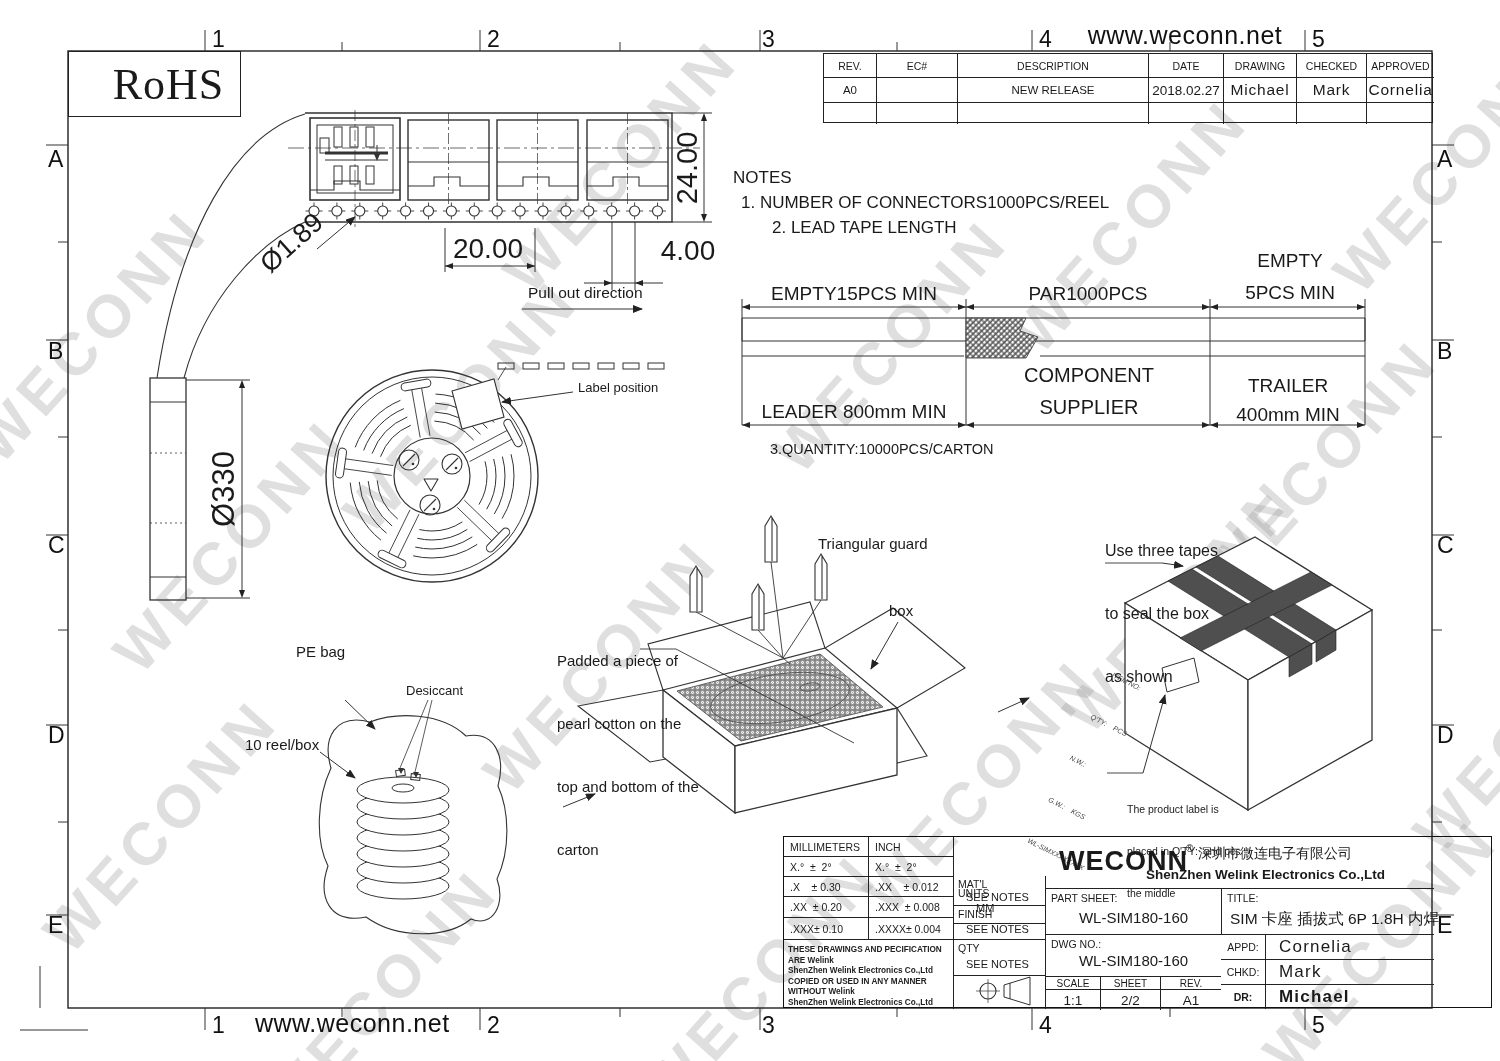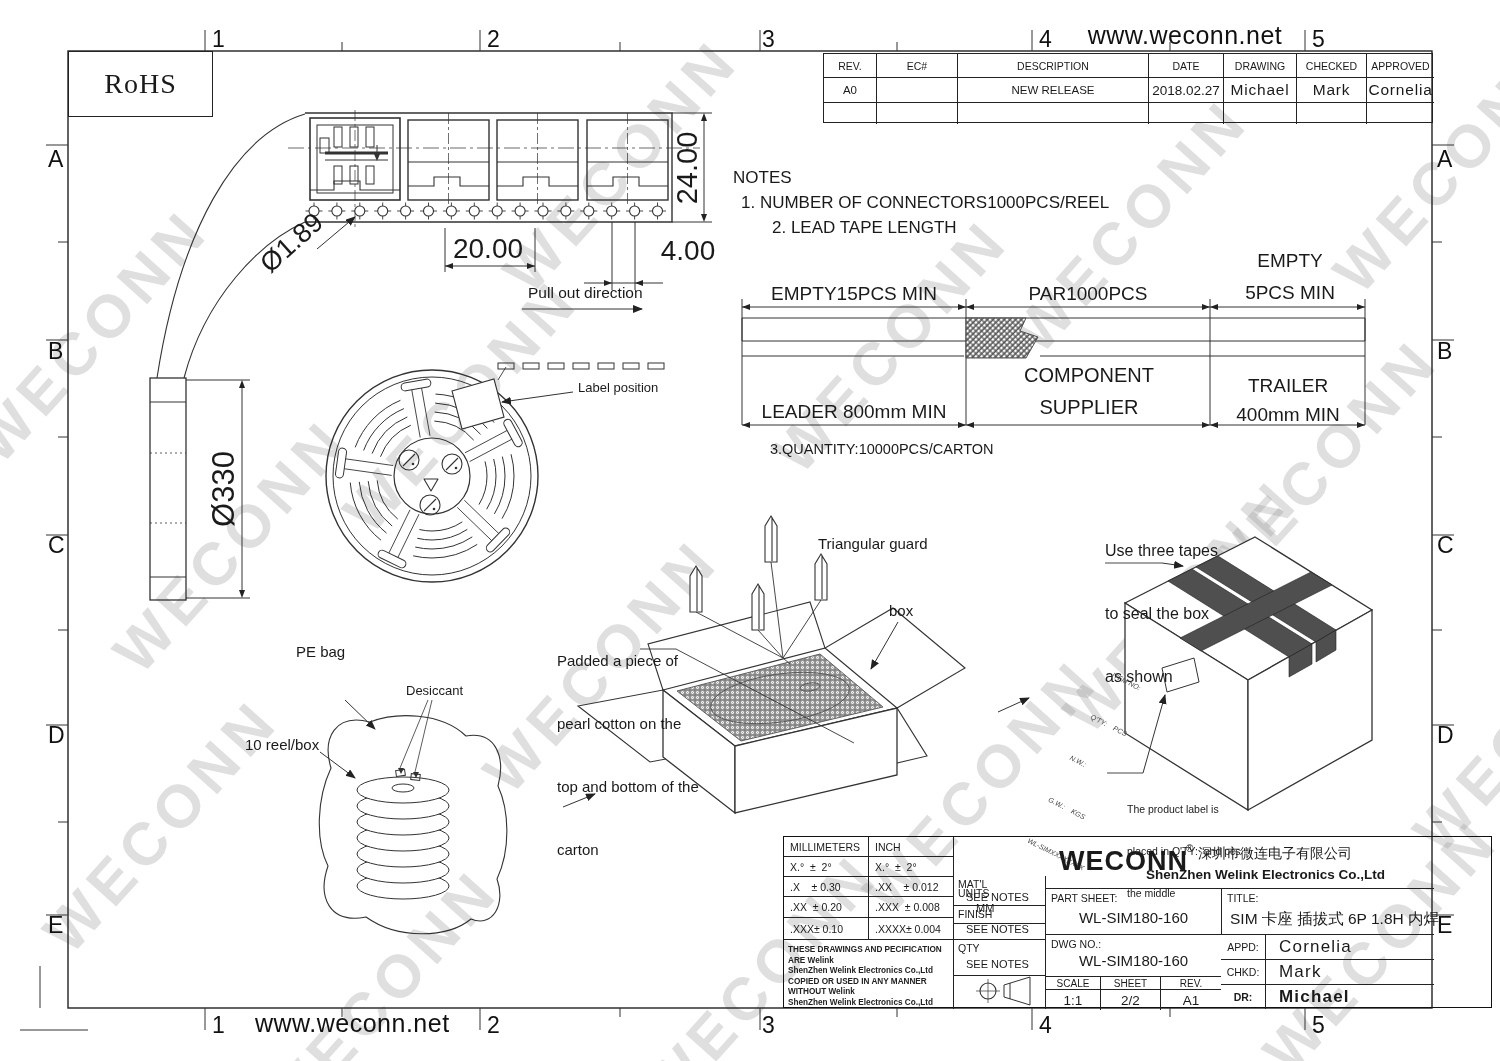--- a/index.html
+++ b/index.html
@@ -10,21 +10,21 @@
   svg#lineart{position:absolute;left:0;top:0;}
   .lbl{position:absolute;white-space:pre;color:#1a1a1a;line-height:1.15;}
   .ctr{transform:translateX(-50%);}
   .vrot{transform:translate(-50%,-50%) rotate(-90deg);}
   .drot{transform:translate(-50%,-50%) rotate(-42deg);}
   .zone{position:absolute;font-size:23px;color:#111;}
   .url{position:absolute;font-size:25px;color:#111;letter-spacing:.5px;}
   
   #rohs{position:absolute;left:68px;top:51px;width:143px;height:64px;border:1.5px solid #222;
         display:flex;align-items:center;justify-content:center;
-        font-family:"Liberation Serif",serif;font-size:28px;letter-spacing:1px;}
+        font-family:"Liberation Serif",serif;font-size:44px;letter-spacing:1px;padding-left:28px;}
   
   #revtbl{position:absolute;left:823px;top:53px;width:610px;height:70px;border:1.4px solid #222;
           display:grid;grid-template-columns:53px 81px 191px 75px 73px 70px 67px;
           grid-template-rows:24px 25px 21px;box-sizing:border-box;}
   #revtbl>div{border-right:1.2px solid #222;border-bottom:1.2px solid #222;
           display:flex;align-items:center;justify-content:center;overflow:hidden;white-space:nowrap;}
   #revtbl>div:nth-child(7n){border-right:none;}
   #revtbl>div:nth-child(n+15){border-bottom:none;}
   .rth{font-size:10.5px;} .rtv{font-size:11.5px;} .rtd{font-size:13.5px;}
   .rtn{font-size:15.5px;letter-spacing:.8px;}

